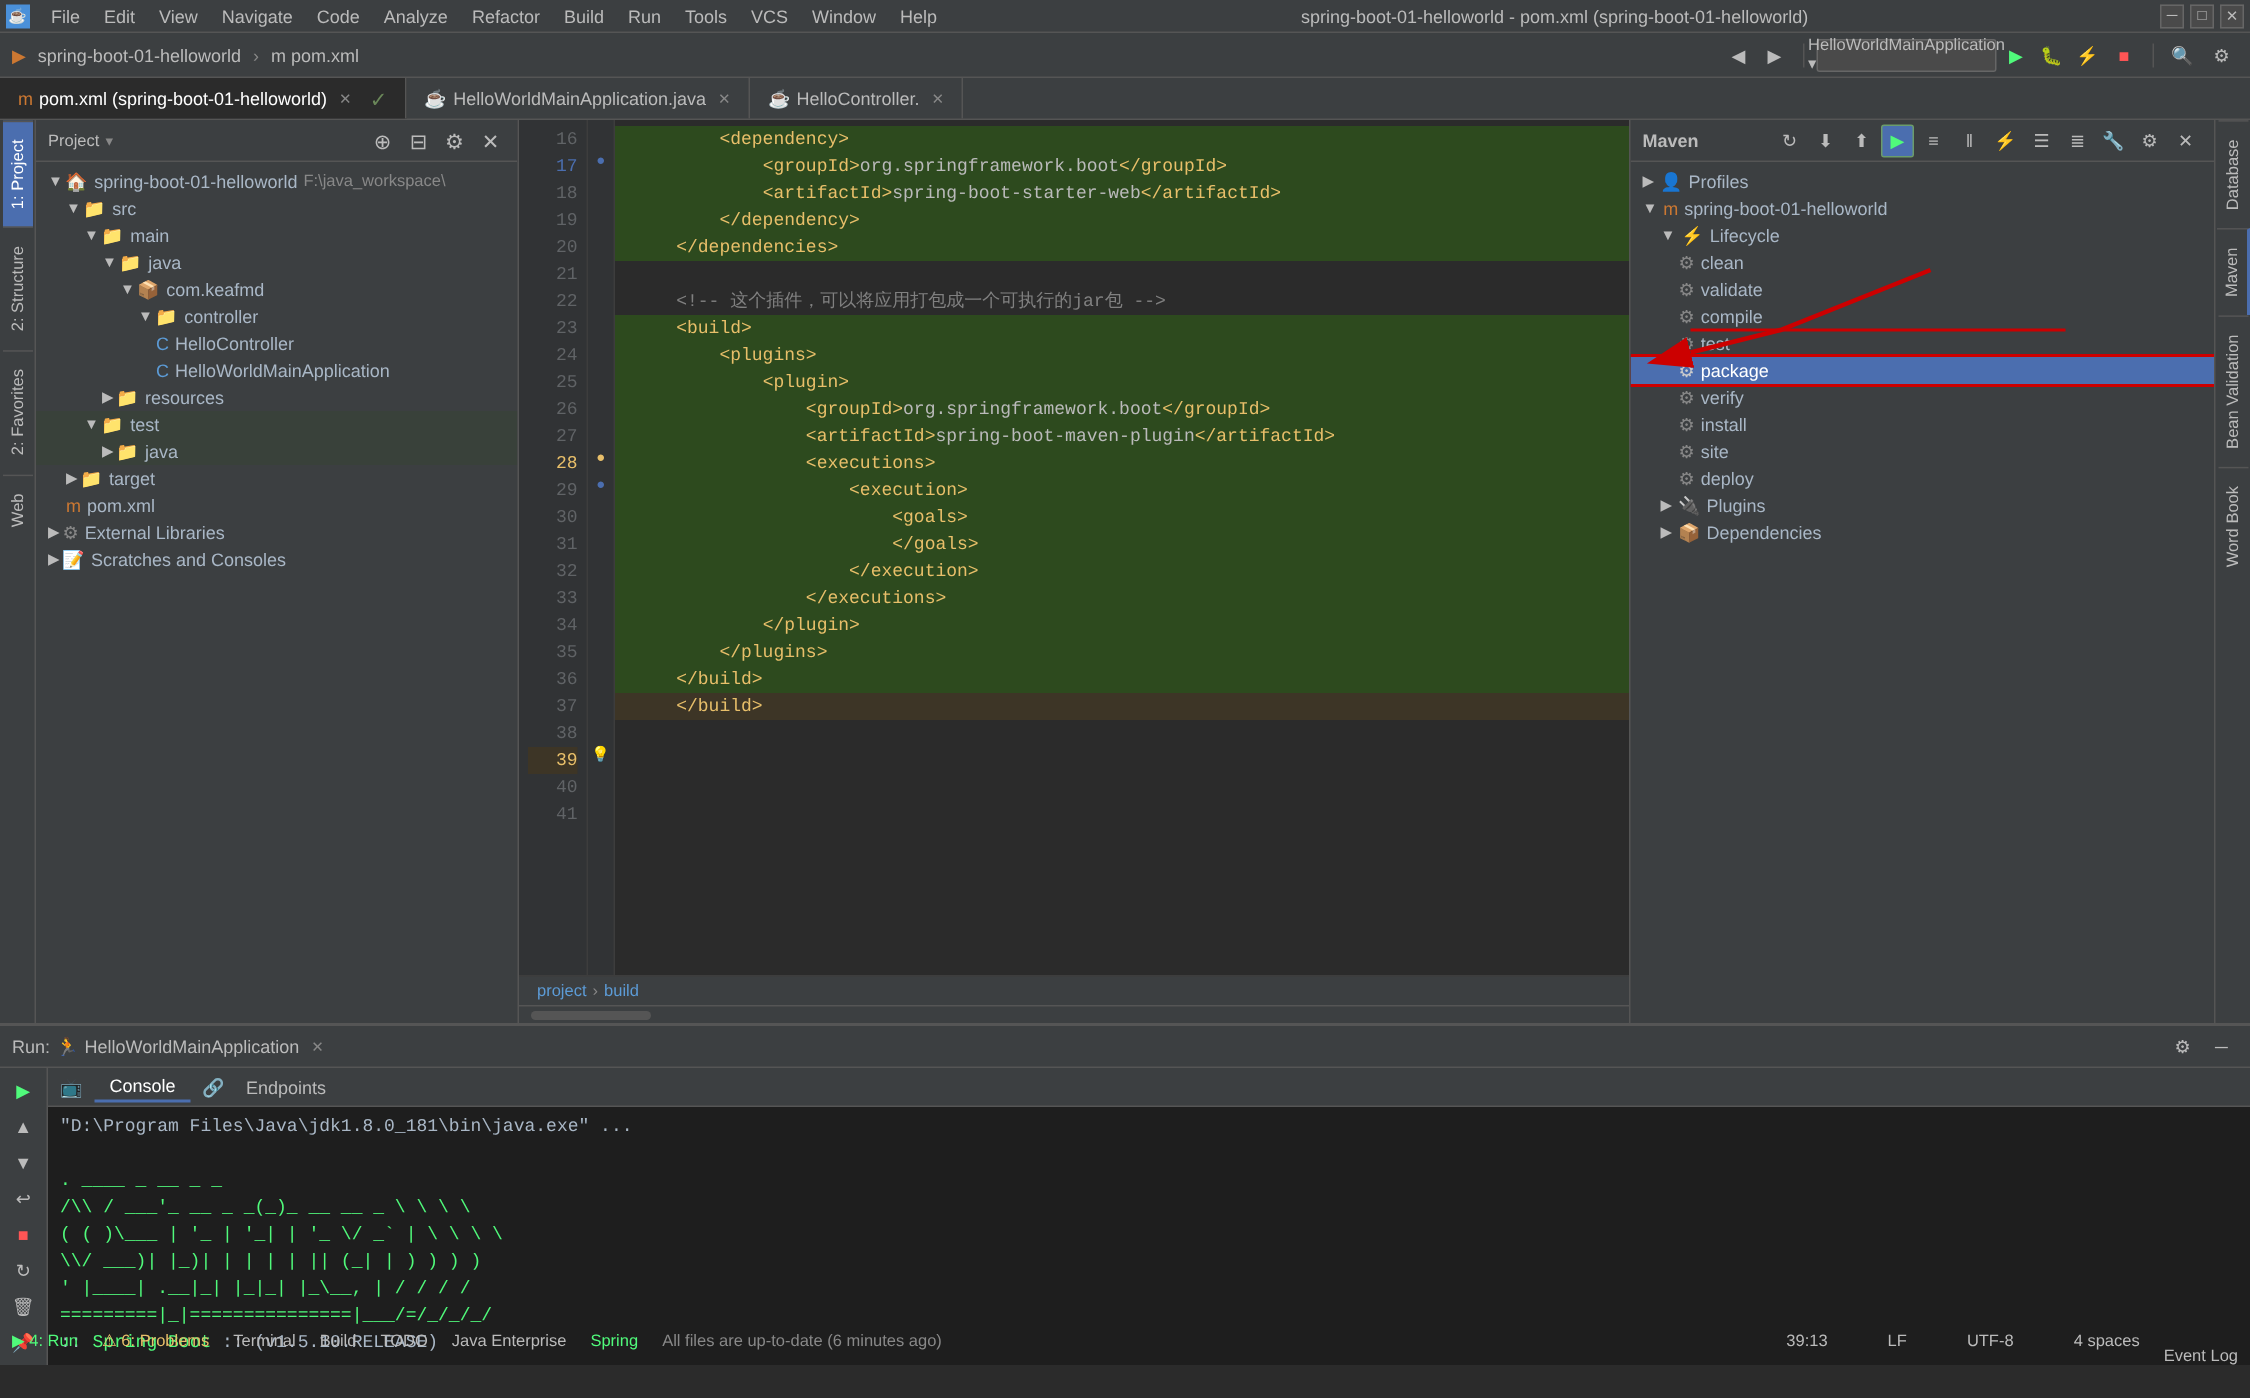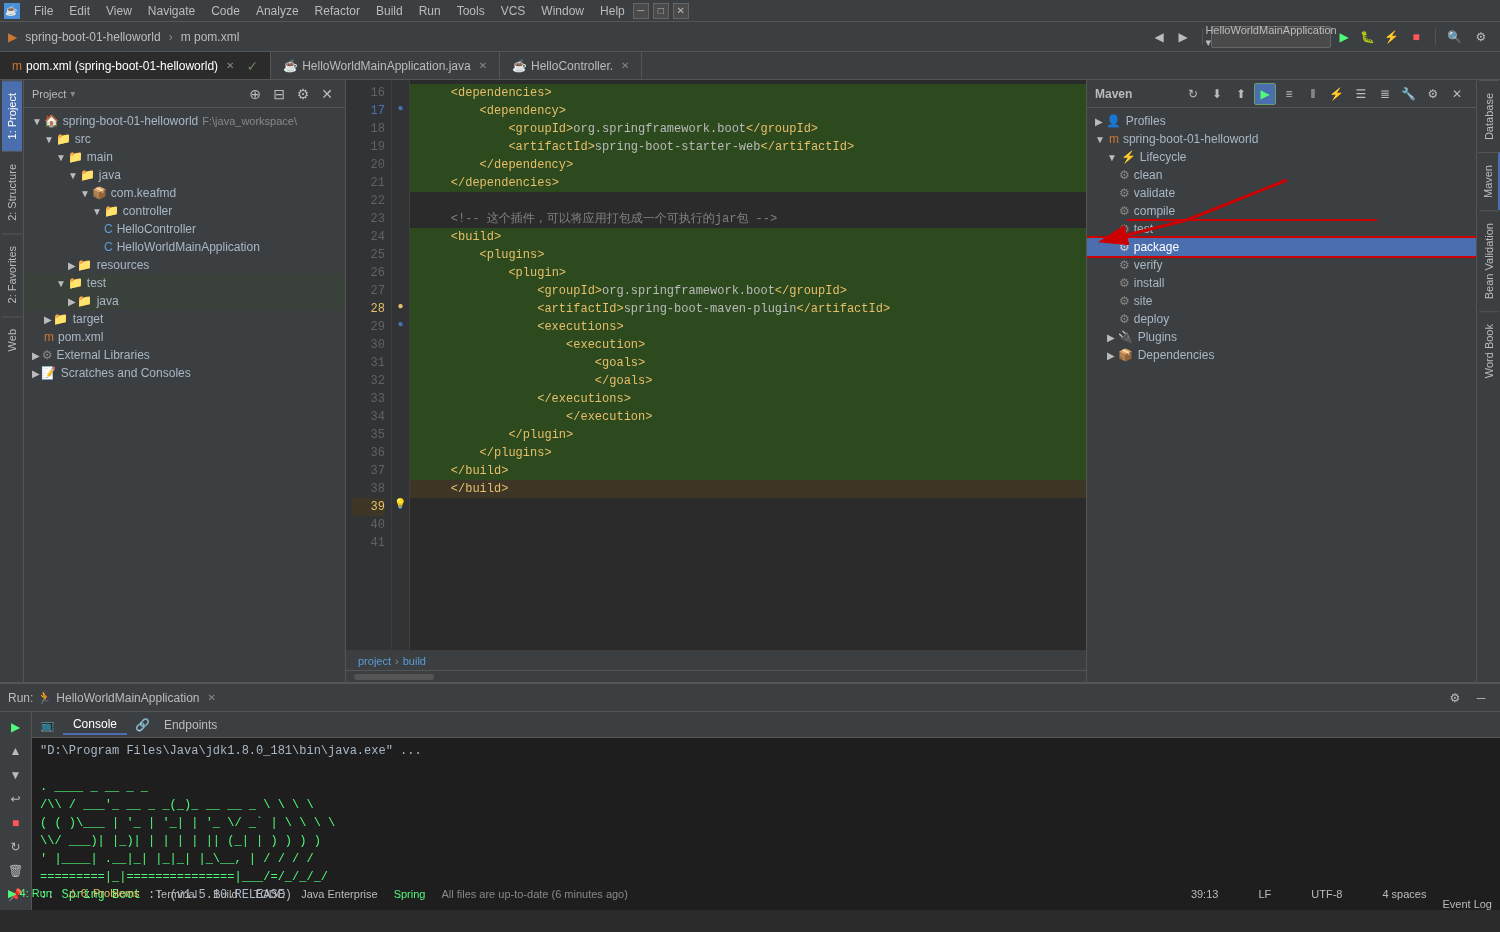--- a/index.html
+++ b/index.html
@@ -117,20 +117,21 @@
   <span class="menu-item">Navigate</span>
   <span class="menu-item">Code</span>
   <span class="menu-item">Analyze</span>
   <span class="menu-item">Refactor</span>
   <span class="menu-item">Build</span>
   <span class="menu-item">Run</span>
   <span class="menu-item">Tools</span>
   <span class="menu-item">VCS</span>
   <span class="menu-item">Window</span>
   <span class="menu-item">Help</span>
+  <div style="flex:1; text-align:center; font-size:12px; color:#bbb;">spring-boot-01-helloworld - pom.xml (spring-boot-01-helloworld)</div>
   <div class="window-controls">
     <div class="win-btn">─</div>
     <div class="win-btn">□</div>
     <div class="win-btn">✕</div>
   </div>
 </div>
 
 <div class="title-area">
   <div style="display:flex; align-items:center; gap:8px;">
     <span style="font-size:12px; color:#cc7832;">▶</span>
@@ -363,39 +364,38 @@
         <div style="height:18px;"></div>
         <div style="height:18px;"></div>
         <div style="height:18px; display:flex; align-items:center; justify-content:center;">
           <span style="color:#e8bf6a; font-size:10px;">💡</span>
         </div>
         <div style="height:18px;"></div>
         <div style="height:18px;"></div>
       </div>
 
       <div class="code-content">
-        <div class="code-line highlighted">    <span class="tag">&lt;dependencies&gt;</span></div>
         <div class="code-line highlighted">        <span class="tag">&lt;dependency&gt;</span></div>
         <div class="code-line highlighted">            <span class="tag">&lt;groupId&gt;</span><span class="attr">org.springframework.boot</span><span class="tag">&lt;/groupId&gt;</span></div>
         <div class="code-line highlighted">            <span class="tag">&lt;artifactId&gt;</span><span class="attr">spring-boot-starter-web</span><span class="tag">&lt;/artifactId&gt;</span></div>
         <div class="code-line highlighted">        <span class="tag">&lt;/dependency&gt;</span></div>
         <div class="code-line highlighted">    <span class="tag">&lt;/dependencies&gt;</span></div>
         <div class="code-line"></div>
         <div class="code-line">    <span class="comment">&lt;!-- 这个插件，可以将应用打包成一个可执行的jar包 --&gt;</span></div>
         <div class="code-line highlighted">    <span class="tag">&lt;build&gt;</span></div>
         <div class="code-line highlighted">        <span class="tag">&lt;plugins&gt;</span></div>
         <div class="code-line highlighted">            <span class="tag">&lt;plugin&gt;</span></div>
         <div class="code-line highlighted">                <span class="tag">&lt;groupId&gt;</span><span class="attr">org.springframework.boot</span><span class="tag">&lt;/groupId&gt;</span></div>
         <div class="code-line highlighted">                <span class="tag">&lt;artifactId&gt;</span><span class="attr">spring-boot-maven-plugin</span><span class="tag">&lt;/artifactId&gt;</span></div>
         <div class="code-line highlighted">                <span class="tag">&lt;executions&gt;</span></div>
         <div class="code-line highlighted">                    <span class="tag">&lt;execution&gt;</span></div>
         <div class="code-line highlighted">                        <span class="tag">&lt;goals&gt;</span></div>
         <div class="code-line highlighted">                        <span class="tag">&lt;/goals&gt;</span></div>
+        <div class="code-line highlighted">                    <span class="tag">&lt;/execution&gt;</span></div>
         <div class="code-line highlighted">                <span class="tag">&lt;/executions&gt;</span></div>
-        <div class="code-line highlighted">                    <span class="tag">&lt;/execution&gt;</span></div>
         <div class="code-line highlighted">            <span class="tag">&lt;/plugin&gt;</span></div>
         <div class="code-line highlighted">        <span class="tag">&lt;/plugins&gt;</span></div>
         <div class="code-line highlighted">    <span class="tag">&lt;/build&gt;</span></div>
         <div class="code-line warning">    <span class="tag">&lt;/build&gt;</span></div>
         <div class="code-line"></div>
         <div class="code-line"></div>
       </div>
     </div>
 
     <div style="background:#3c3f41; height:20px; display:flex; align-items:center; padding:0 12px; font-size:11px; color:#888; border-top:1px solid #3d3d3d; gap:4px;">

